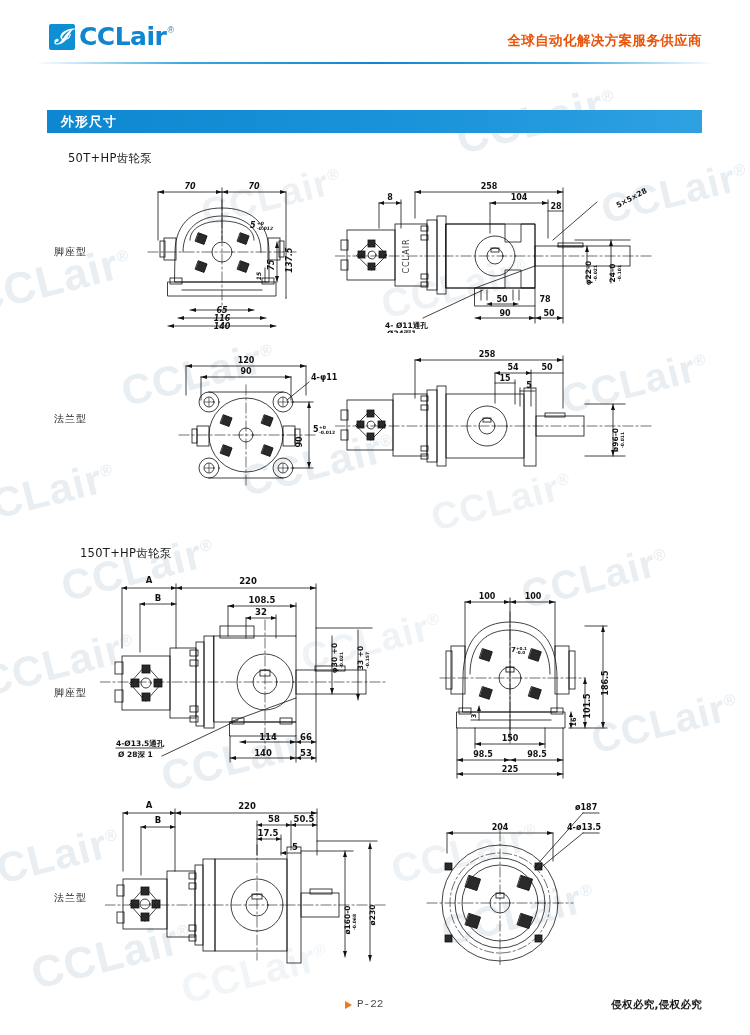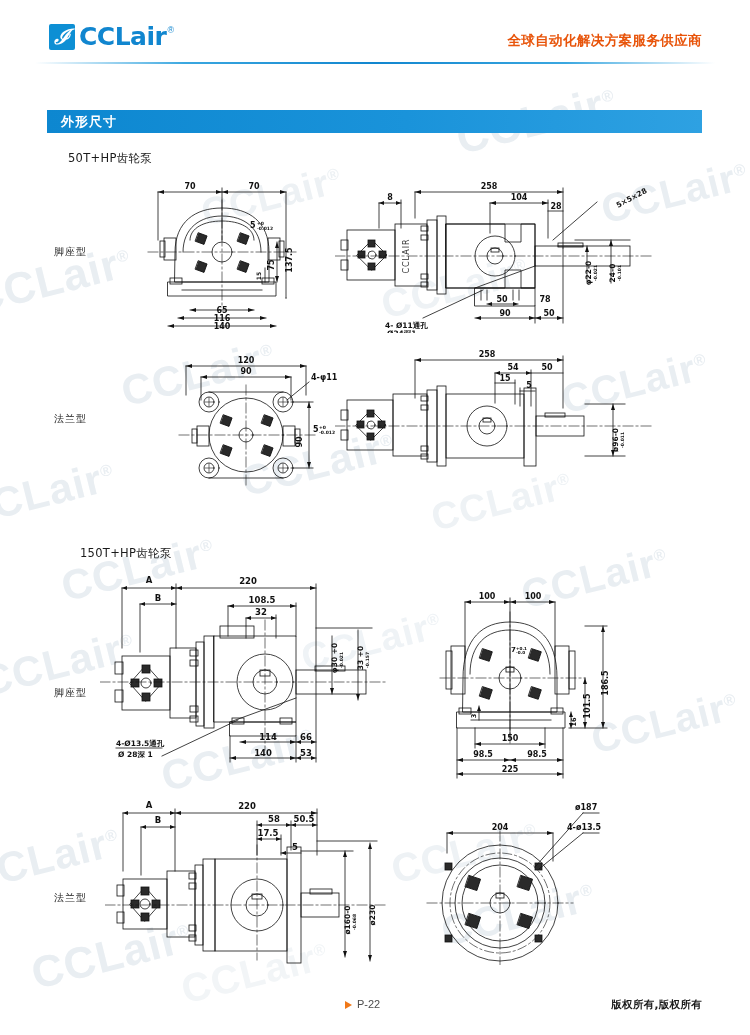--- a/index.html
+++ b/index.html
@@ -152,21 +152,21 @@
     position: absolute;
     left: 0; bottom: 0;
     width: 750px; height: 60px;
     z-index: 6;
   }
   .page-num {
     position: absolute;
     left: 357px; bottom: 25px;
     font-size: 11px;
     color: #4d4d4d;
-    font-family: Liberation Sans, sans-serif;
+    font-family: Liberation Mono, monospace;
   }
   .tri {
     position: absolute;
     left: 345px; bottom: 26px;
     width: 0; height: 0;
     border-left: 7px solid #f07818;
     border-top: 4.5px solid transparent;
     border-bottom: 4.5px solid transparent;
   }
   .copyright {
@@ -222,21 +222,21 @@
 
   <div class="section-bar">
     <span>外形尺寸</span>
   </div>
 
   <div class="model-title" style="left:68px; top:151px;">50T+HP齿轮泵</div>
 
   <div class="row-label" style="left:54px; top:245px;">脚座型</div>
   <div class="row-label" style="left:54px; top:412px;">法兰型</div>
 
-  <div class="dwg" style="left:140px; top:180px;">
+  <div class="dwg" style="left:140px; top:180px;font-style:italic;">
     <svg width="180" height="150" viewBox="0 0 180 150">
       <g fill="none" stroke="#111" stroke-width="0.8" stroke-linecap="square">
 
         <line x1="18" y1="12" x2="82" y2="12"></line>
           <line x1="82" y1="12" x2="146" y2="12"></line>
         <line x1="18" y1="12" x2="18" y2="60"></line>
           <line x1="82" y1="8" x2="82" y2="60"></line>
           <line x1="146" y1="12" x2="146" y2="118"></line>
         <path d="M18,12 l6,-2 v4 z" fill="#111" stroke="none"></path>
           <path d="M82,12 l-6,-2 v4 z" fill="#111" stroke="none"></path>
@@ -901,16 +901,16 @@
       <g font-family="DejaVu Sans, sans-serif" font-size="8" fill="#111" font-weight="700">
         <text x="160" y="15">ø187</text>
         <text x="152" y="35">4-ø13.5</text>
       </g>
     </svg>
   </div>
 
   <div class="footer">
     <div class="tri"></div>
     <div class="page-num">P-22</div>
-    <div class="copyright">版权所有,版权所有</div>
+    <div class="copyright">侵权必究,侵权必究</div>
   </div>
 
 </div>
 
 </body></html>

